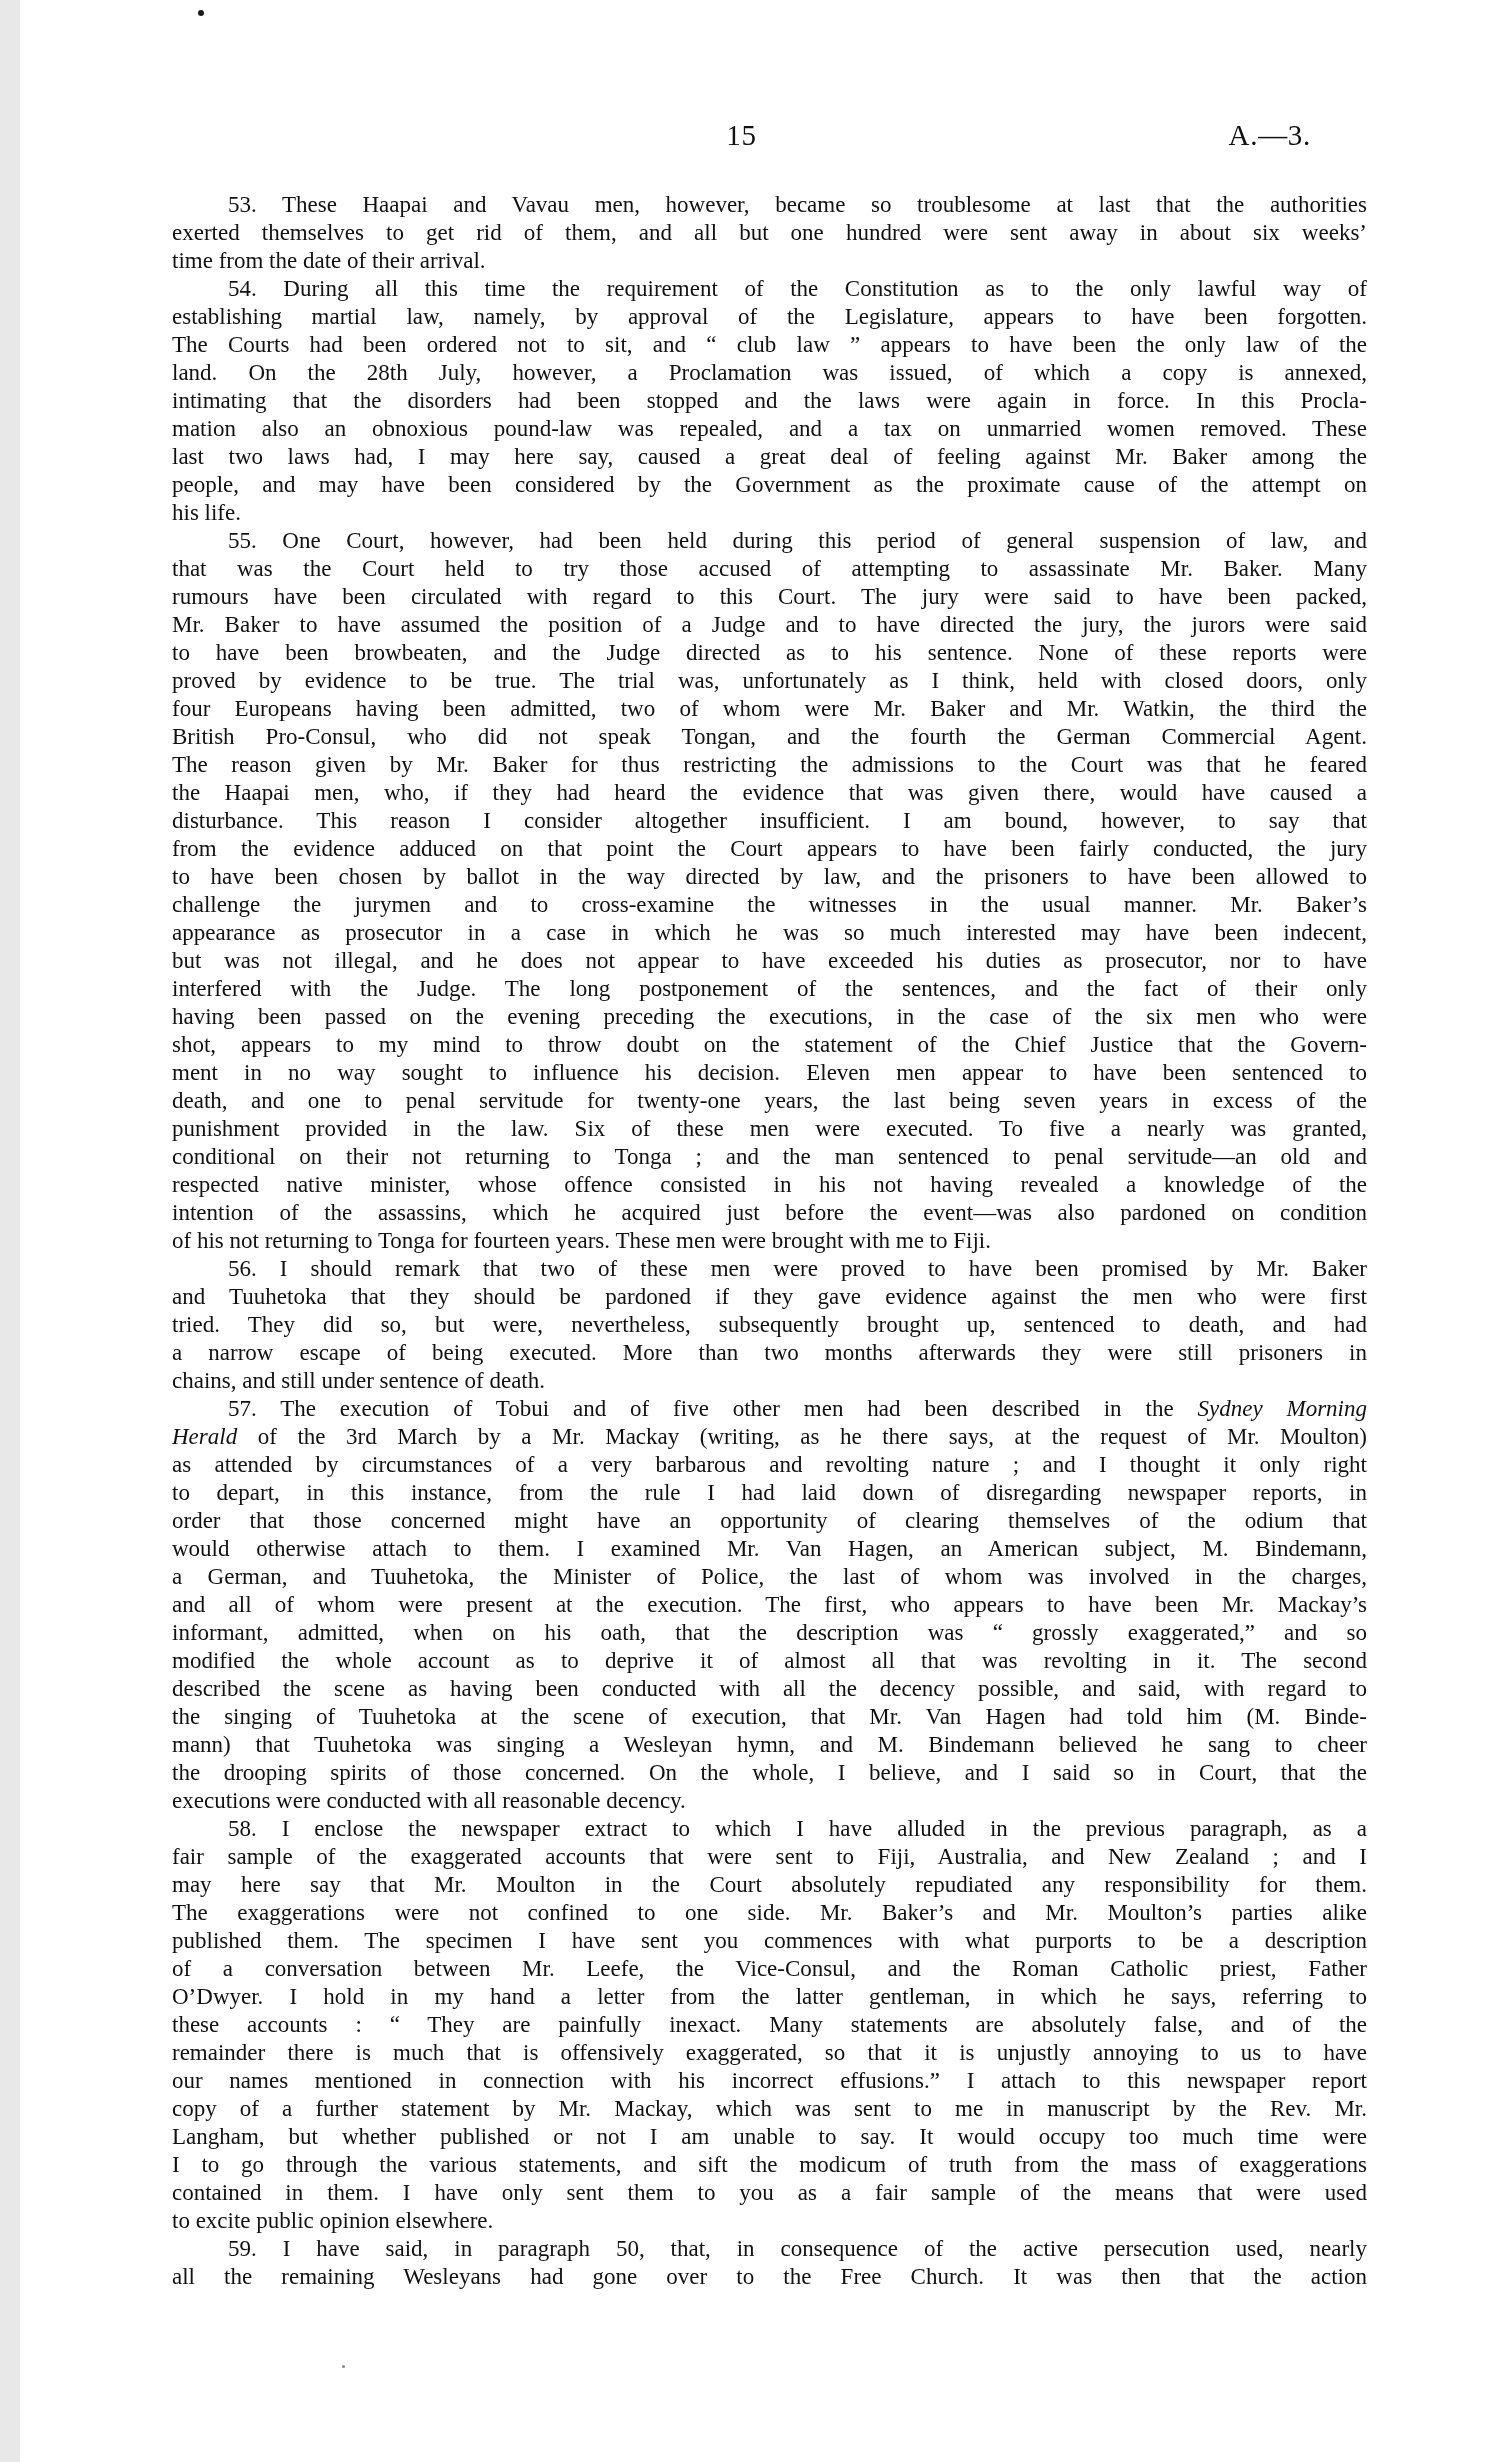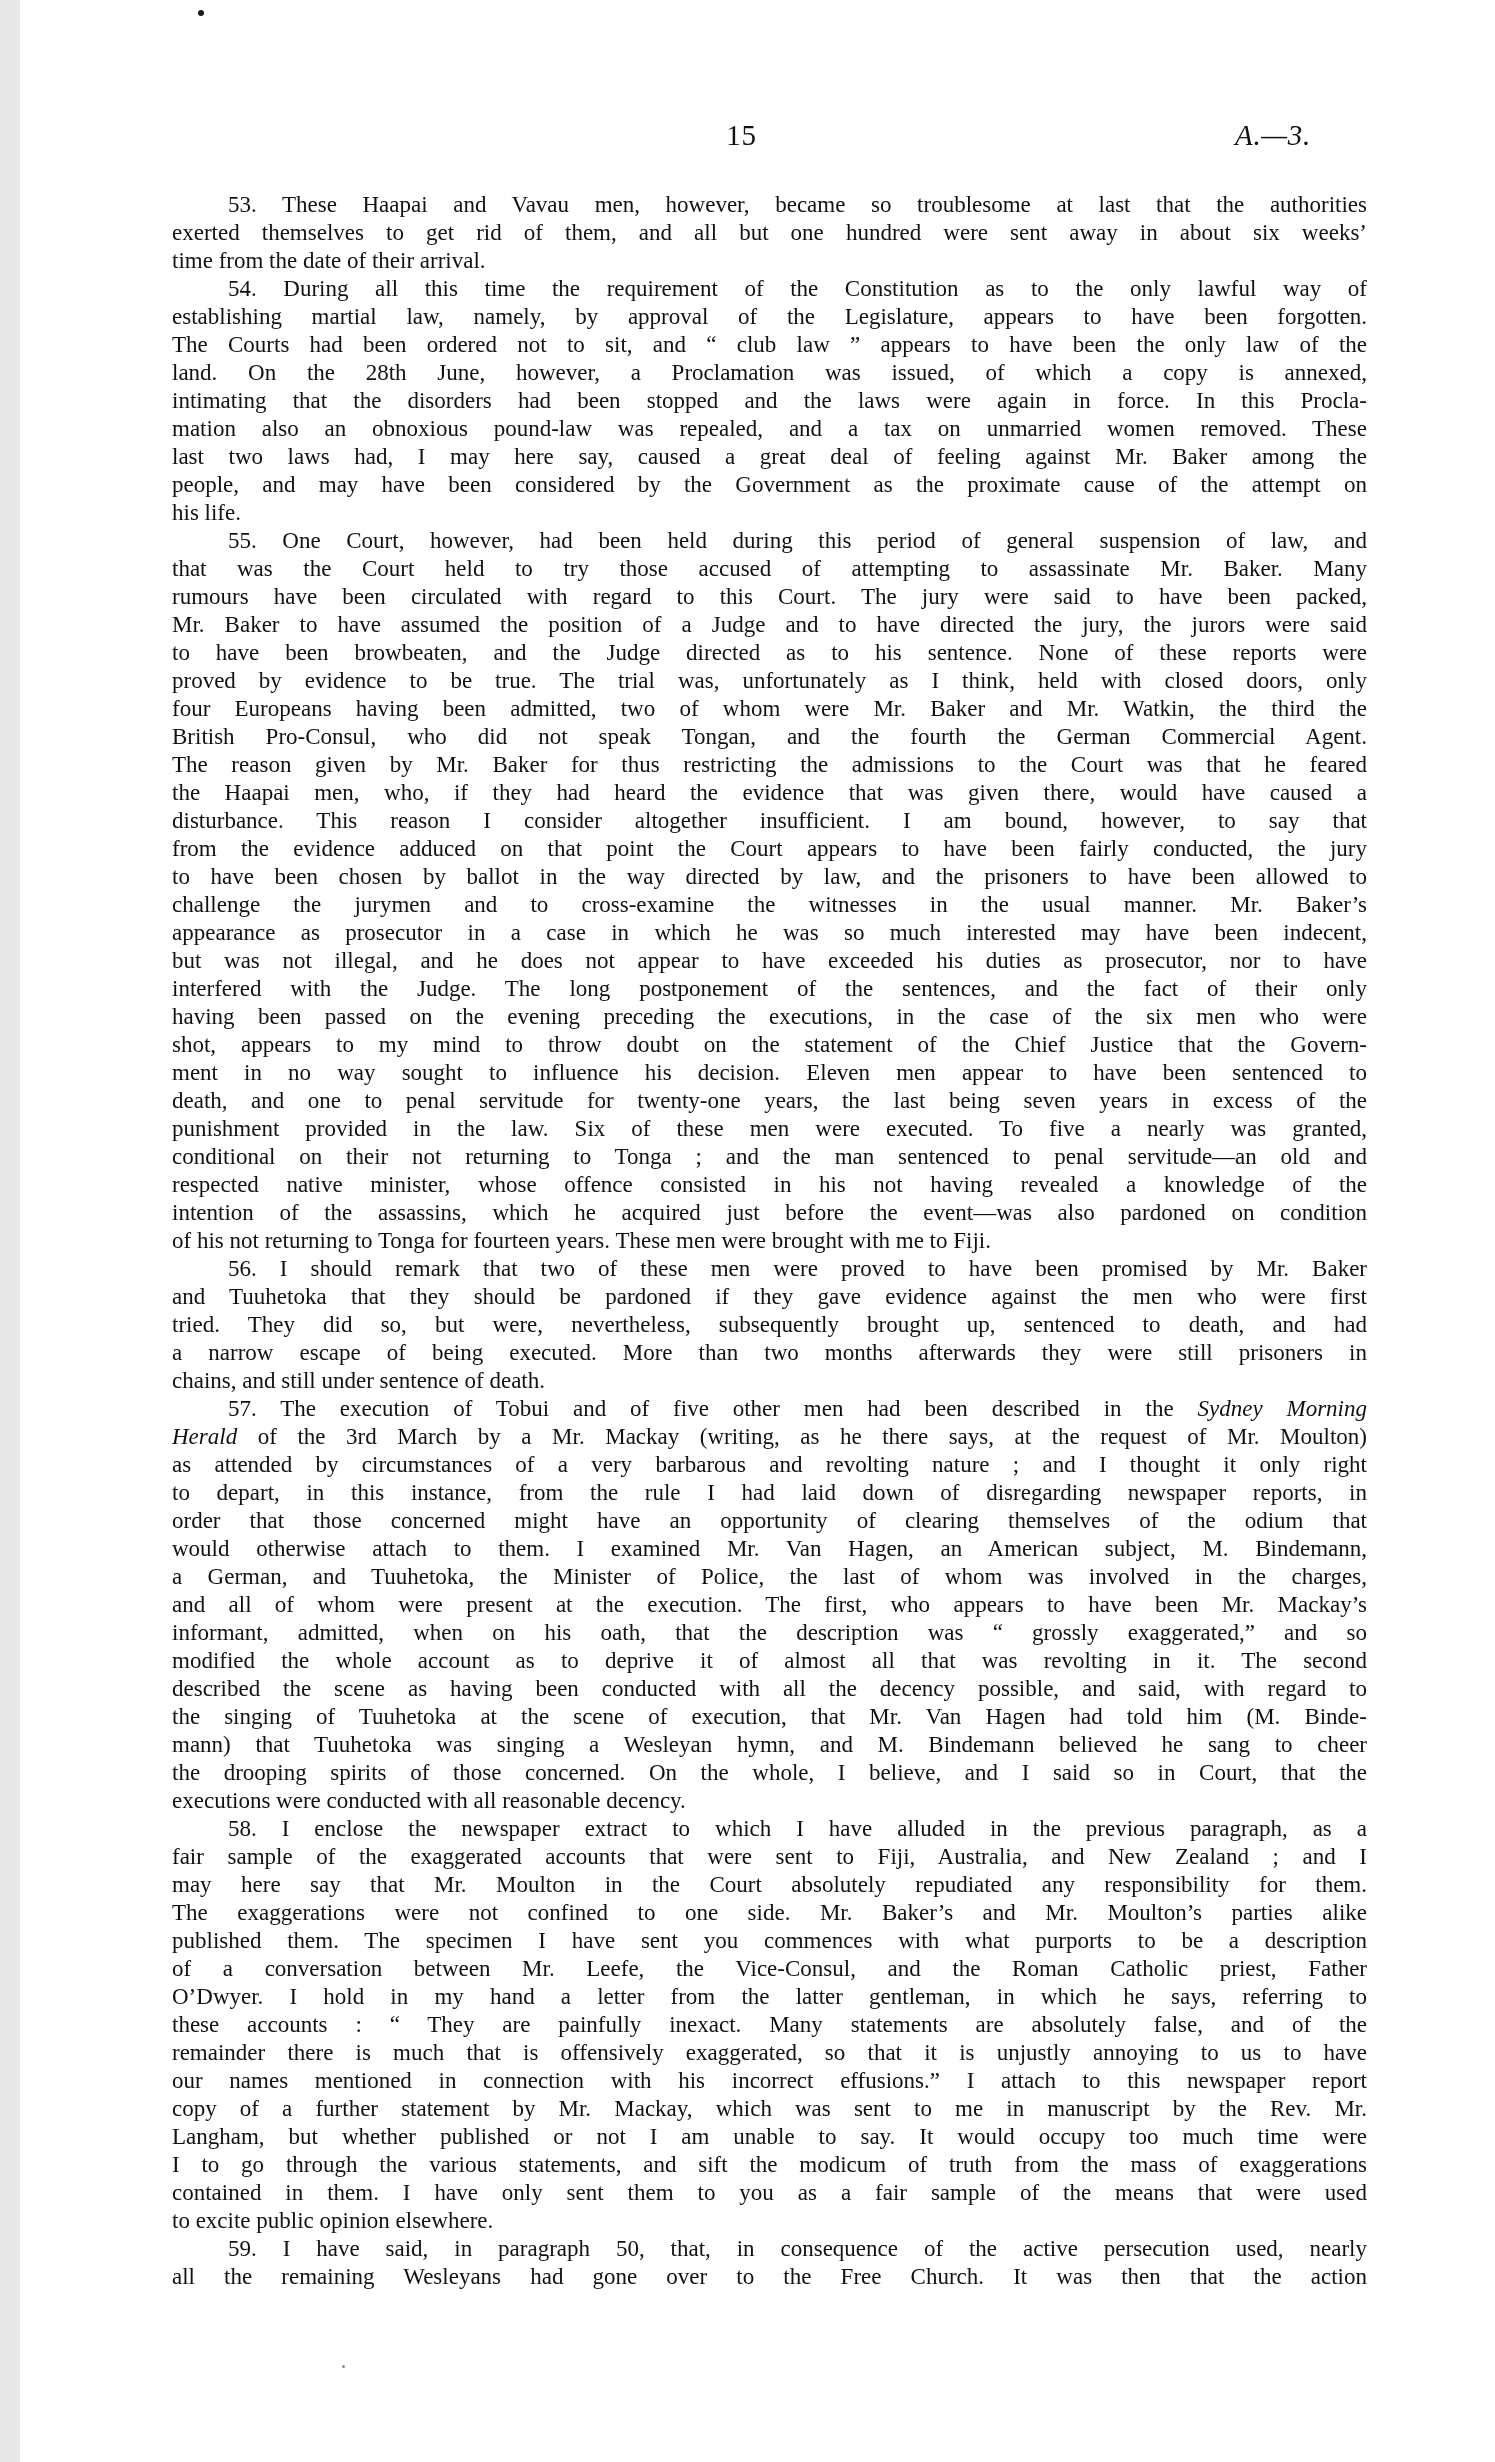--- a/index.html
+++ b/index.html
@@ -18,21 +18,21 @@
     top: 119px;
     left: 152px;
     width: 1195px;
     display: flex;
     align-items: baseline;
     font-size: 29px;
     letter-spacing: 0.7px;
   }
   .page-header .spacer { flex: 1; }
   .page-number { flex: 0 0 auto; }
-  .doc-reference { flex: 1; text-align: right; padding-right: 56px; font-style: italic; }
+  .doc-reference { flex: 1; text-align: right; padding-right: 56px; }
   .document-body {
     position: absolute;
     top: 191px;
     left: 152px;
     width: 1195px;
     font-size: 23px;
     line-height: 28px;
   }
   .paragraph { margin: 0; }
   .line {
@@ -74,21 +74,21 @@
   <div class="document-body">
       <div class="paragraph">
         <div class="line first">53. These Haapai and Vavau men, however, became so troublesome at last that the authorities</div>
         <div class="line">exerted themselves to get rid of them, and all but one hundred were sent away in about six weeks’</div>
         <div class="line last">time from the date of their arrival.</div>
       </div>
       <div class="paragraph">
         <div class="line first">54. During all this time the requirement of the Constitution as to the only lawful way of</div>
         <div class="line">establishing martial law, namely, by approval of the Legislature, appears to have been forgotten.</div>
         <div class="line">The Courts had been ordered not to sit, and “ club law ” appears to have been the only law of the</div>
-        <div class="line">land. On the 28th June, however, a Proclamation was issued, of which a copy is annexed,</div>
+        <div class="line">land. On the 28th July, however, a Proclamation was issued, of which a copy is annexed,</div>
         <div class="line">intimating that the disorders had been stopped and the laws were again in force. In this Procla-</div>
         <div class="line">mation also an obnoxious pound-law was repealed, and a tax on unmarried women removed. These</div>
         <div class="line">last two laws had, I may here say, caused a great deal of feeling against Mr. Baker among the</div>
         <div class="line">people, and may have been considered by the Government as the proximate cause of the attempt on</div>
         <div class="line last">his life.</div>
       </div>
       <div class="paragraph">
         <div class="line first">55. One Court, however, had been held during this period of general suspension of law, and</div>
         <div class="line">that was the Court held to try those accused of attempting to assassinate Mr. Baker. Many</div>
         <div class="line">rumours have been circulated with regard to this Court. The jury were said to have been packed,</div>

